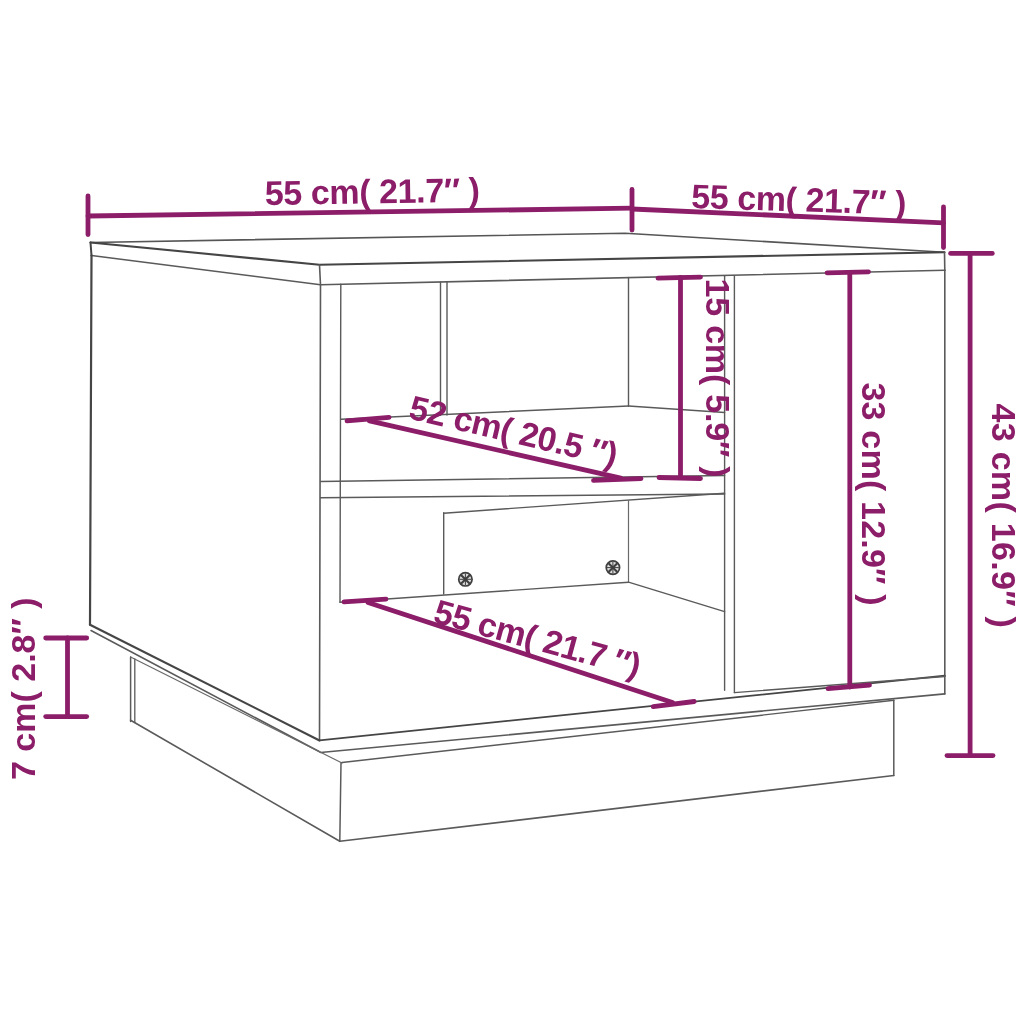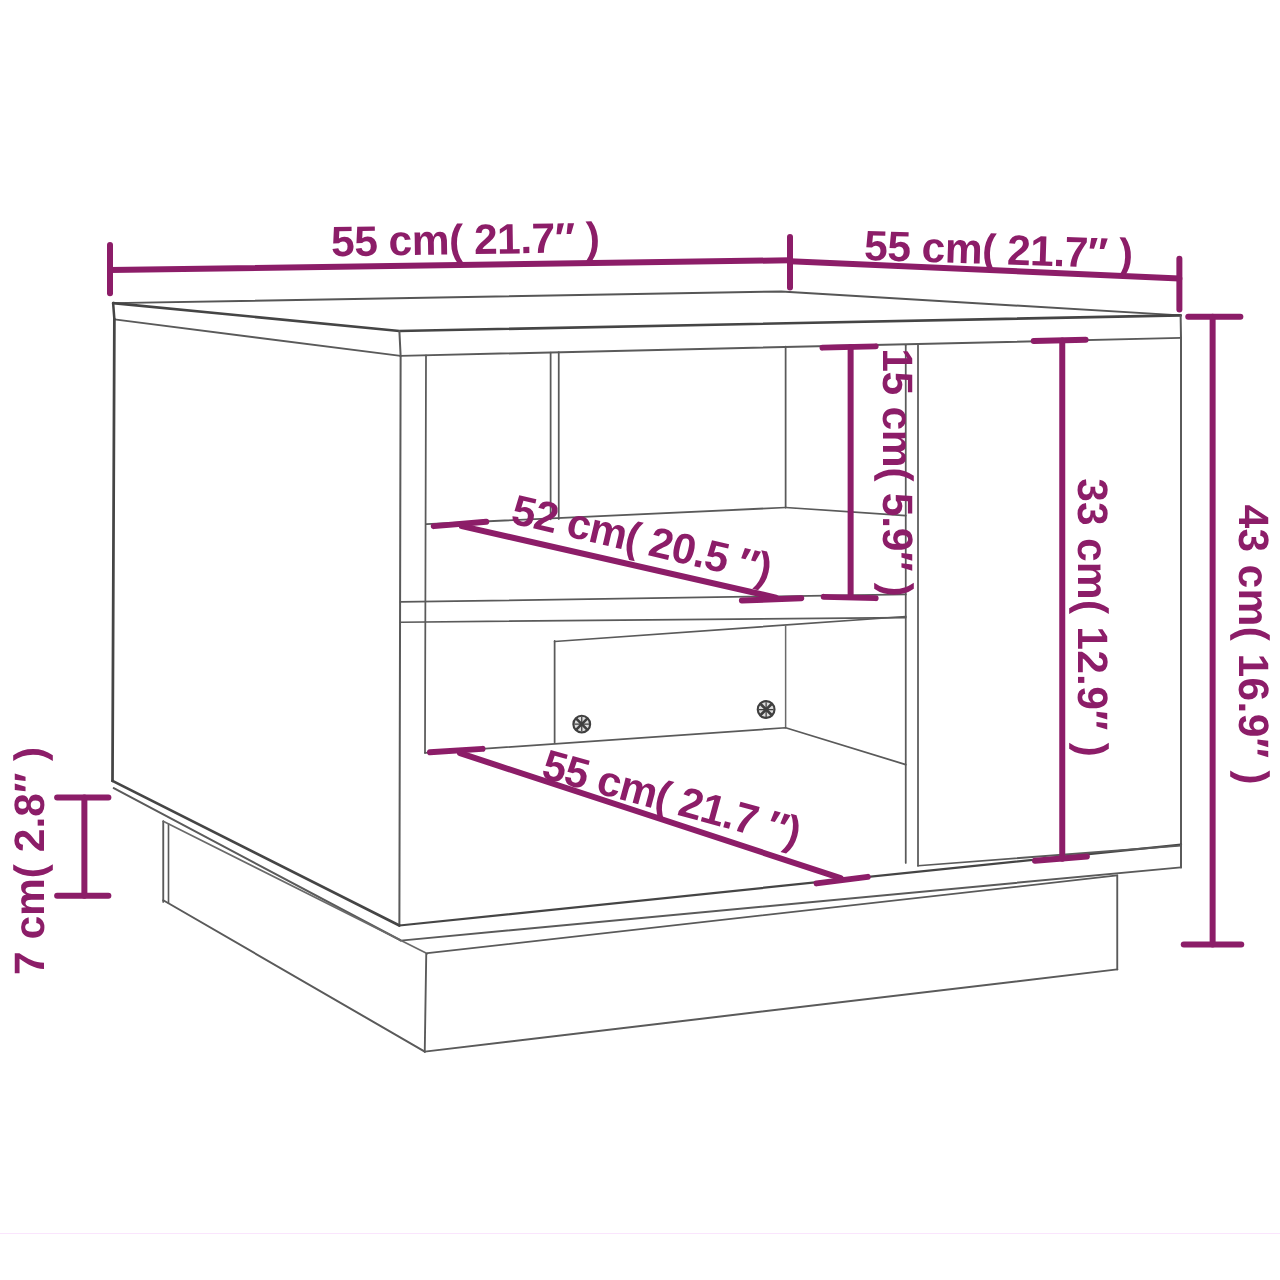--- a/index.html
+++ b/index.html
@@ -1,16 +1,16 @@
 <!DOCTYPE html>
 <html><head>
 <meta charset="utf-8">
 <style>
   html,body{margin:0;padding:0;background:#ffffff;}
-  .wrap{width:1024px;height:987px;position:relative;background:#d946ef;}
+  .wrap{width:1024px;height:987px;position:relative;background:#1d4ed8;}
   text{font-family:"Liberation Sans", sans-serif;font-weight:bold;fill:#8c1d68;}
 </style>
 </head>
 <body>
 <div class="wrap">
 <svg width="1024" height="1024" viewBox="0 0 1024 1024" xmlns="http://www.w3.org/2000/svg">
 
   <rect x="0" y="0" width="1024" height="1024" fill="#ffffff"></rect>
 
   <g stroke="#454545" fill="none" stroke-linecap="round" stroke-linejoin="round">

